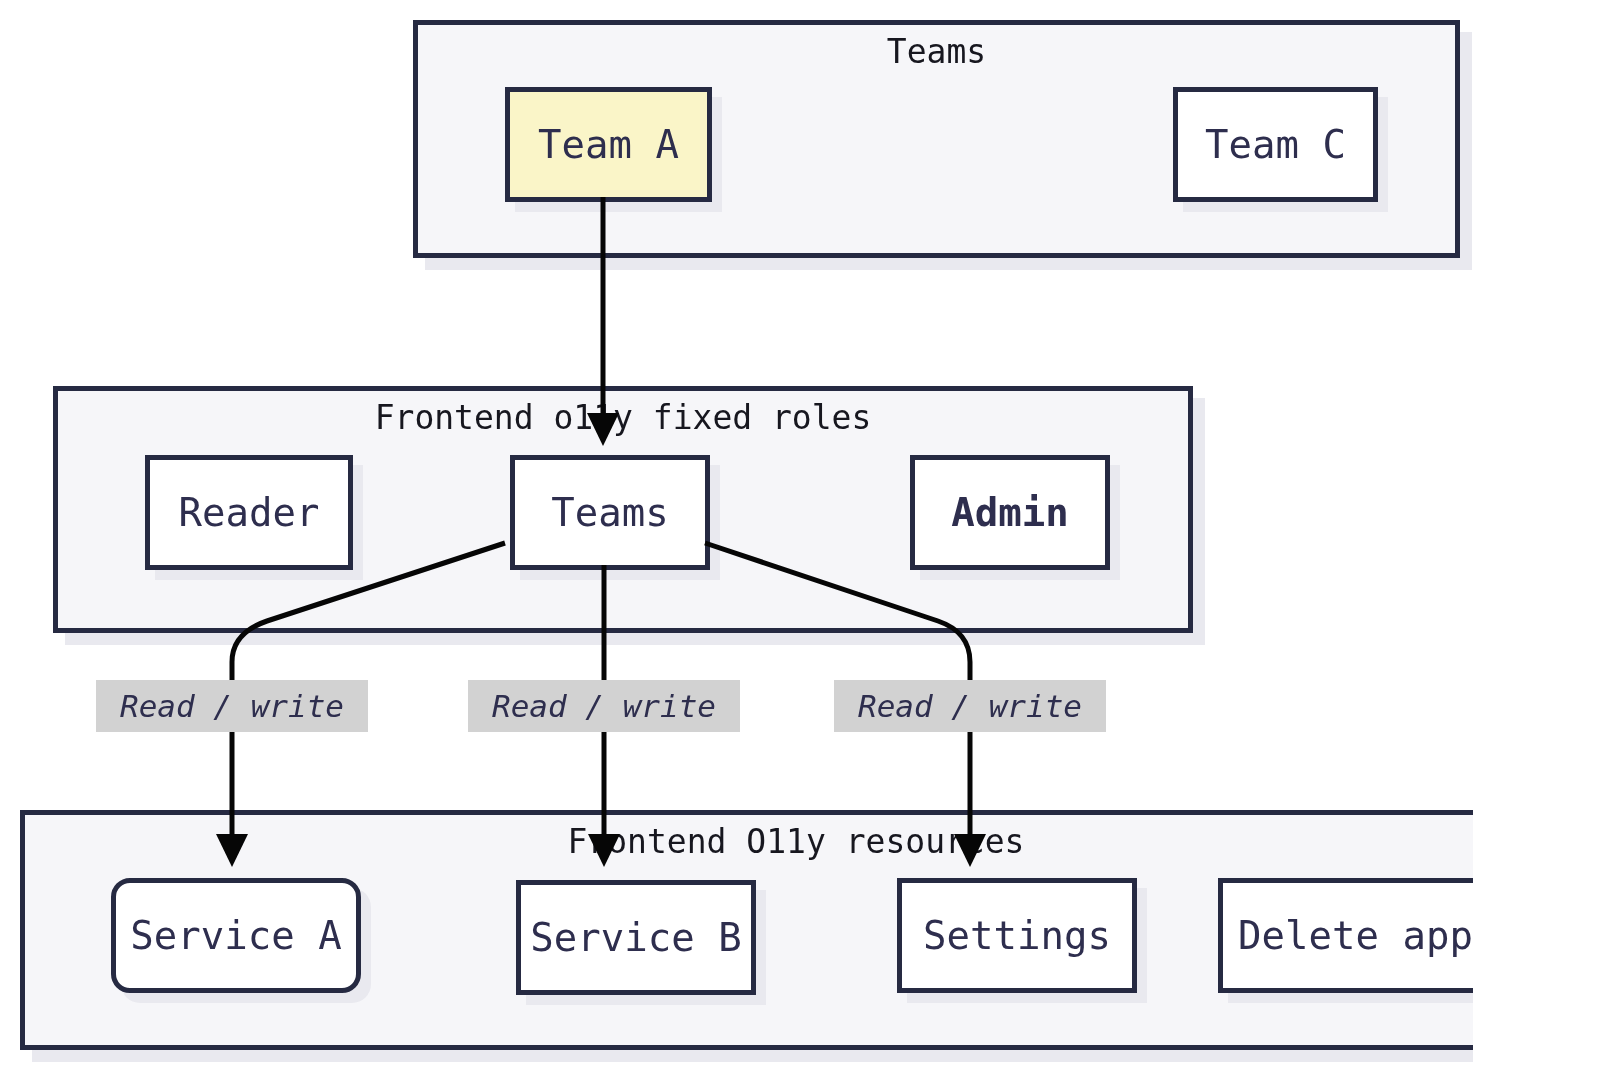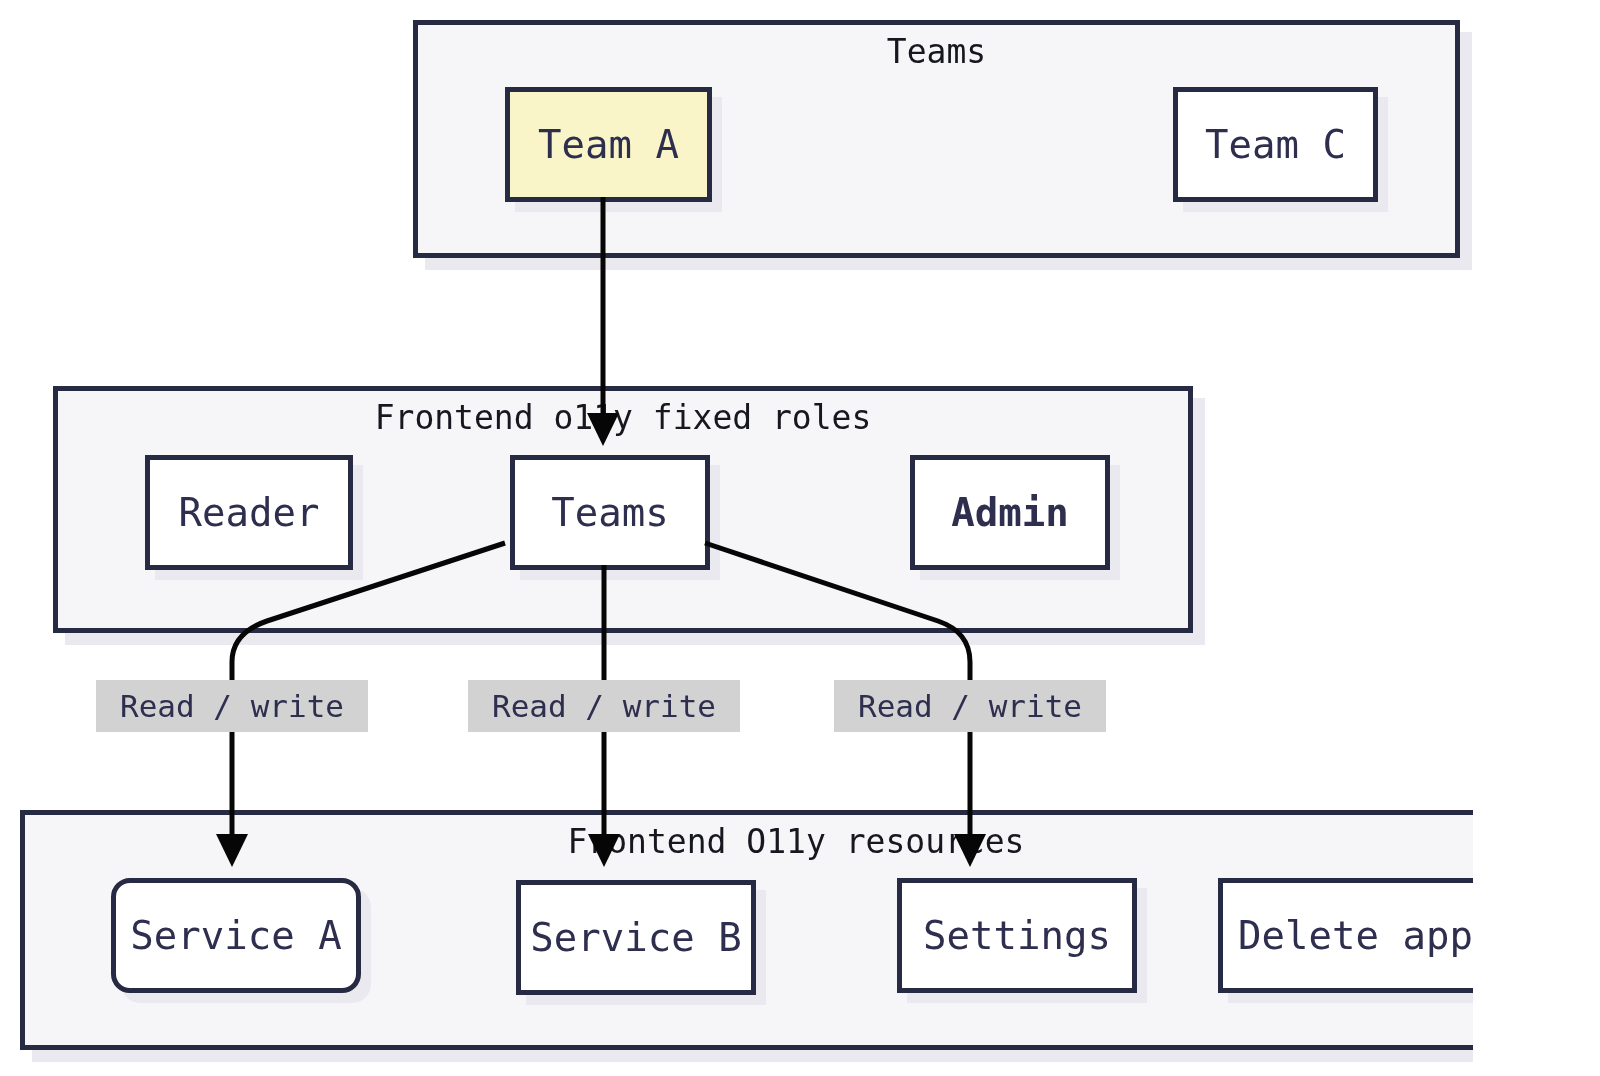--- a/index.html
+++ b/index.html
@@ -33,21 +33,21 @@
     display:flex;align-items:center;justify-content:center;
     font-size:39px;color:var(--node-text);
   }
   .node.accent{background:var(--accent);}
   svg.edges{position:absolute;left:0;top:0;width:1600px;height:1076px;pointer-events:none;}
   .edge-line{stroke:var(--line);stroke-width:5;fill:none;}
   .edge-head{fill:var(--line);stroke:none;}
   .edge-label{
     position:absolute;transform:translateX(-50%);
     background:var(--label-bg);color:var(--node-text);
-    font-size:31px;line-height:36px;padding:8px 24px;white-space:nowrap;
+    font-size:31px;line-height:36px;padding:8px 24px;white-space:nowrap;font-style:italic;
   }
   
   #g-teams{left:413px;top:20px;width:1047px;height:238px;}
   #n-team-a{left:87px;top:62px;width:207px;height:115px;}
   #n-team-b{left:420px;top:62px;width:209px;height:115px;}
   #n-team-c{left:755px;top:62px;width:205px;height:115px;}
 
   #g-roles{left:53px;top:386px;width:1140px;height:247px;}
   #n-reader{left:87px;top:64px;width:208px;height:115px;}
   #n-writer{left:452px;top:64px;width:200px;height:115px;}

